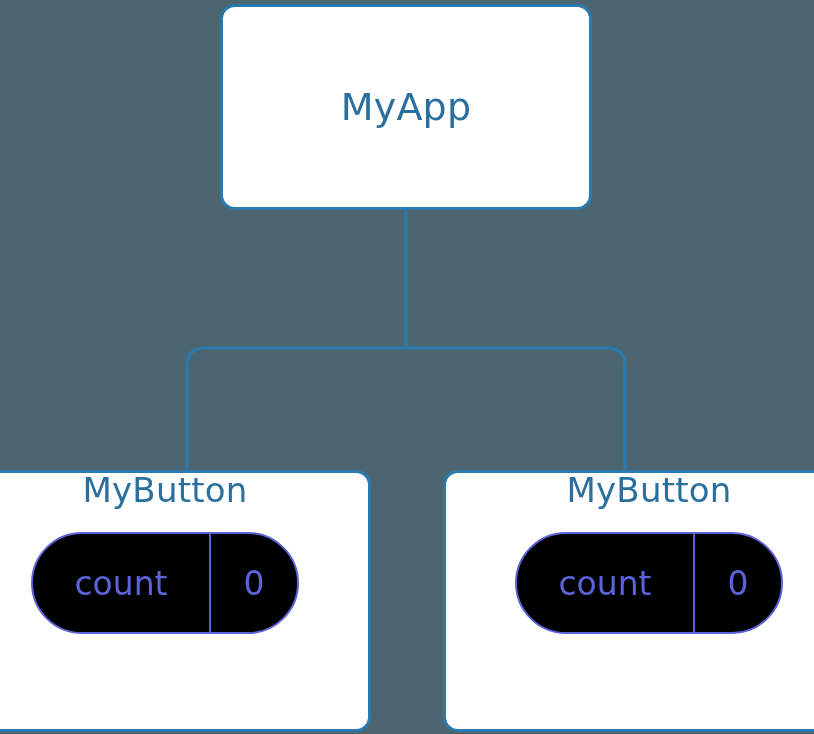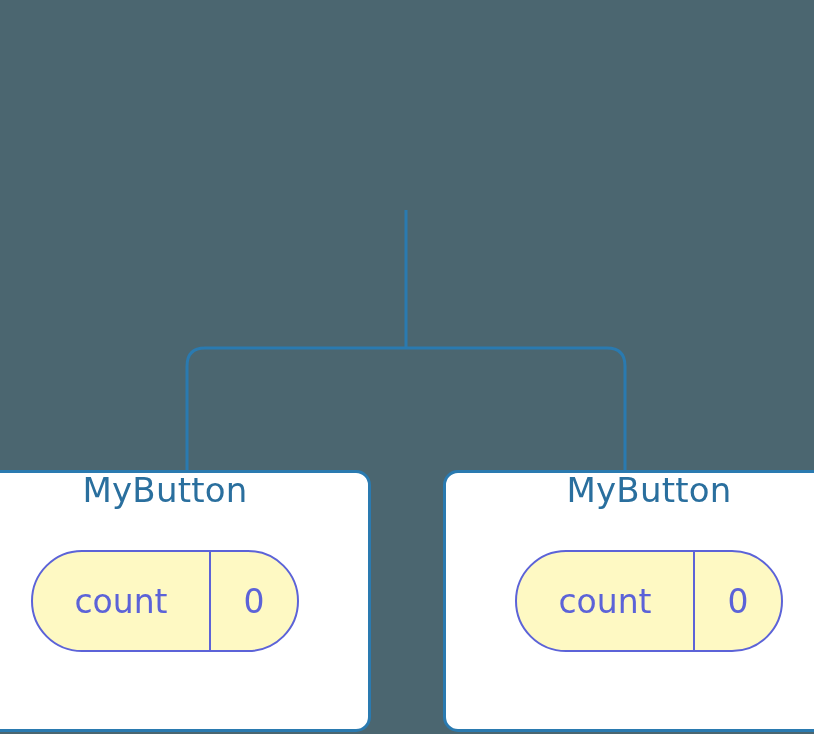--- a/index.html
+++ b/index.html
@@ -67,29 +67,29 @@
   #node-child-left {
     left: -41px;
     width: 412px;
   }
   #node-child-right {
     left: 443px;
     width: 412px;
   }
   
   .state-pill {
-    margin-top: 43px;
+    margin-top: 25px;
     width: 268px;
     height: 102px;
     border: 2px solid #5c63d8;
     border-radius: 51px;
     box-sizing: border-box;
     display: flex;
     align-items: stretch;
-    background: #fef9c3;
+    background: #000000;
   }
   .pill-key,
   .pill-val {
     display: flex;
     align-items: center;
     justify-content: center;
     color: #5c63d8;
     font-size: 33px;
     line-height: 1;
     white-space: nowrap;
@@ -109,20 +109,23 @@
 
   <svg id="connectors" viewBox="0 0 814 734" xmlns="http://www.w3.org/2000/svg">
 
     <path d="M 406 210 L 406 348" fill="none" stroke="#2a7ab0" stroke-width="3"></path>
 
     <path d="M 406 348 L 205 348 Q 187 348 187 366 L 187 472" fill="none" stroke="#2a7ab0" stroke-width="3"></path>
 
     <path d="M 406 348 L 607 348 Q 625 348 625 366 L 625 472" fill="none" stroke="#2a7ab0" stroke-width="3"></path>
   </svg>
 
+  <div class="node" id="node-root">
+    <div class="node-title">MyApp</div>
+  </div>
 
   <div class="node node-child" id="node-child-left">
     <div class="node-title">MyButton</div>
     <div class="state-pill">
       <div class="pill-key">count</div>
       <div class="pill-val">0</div>
     </div>
   </div>
 
   <div class="node node-child" id="node-child-right">

